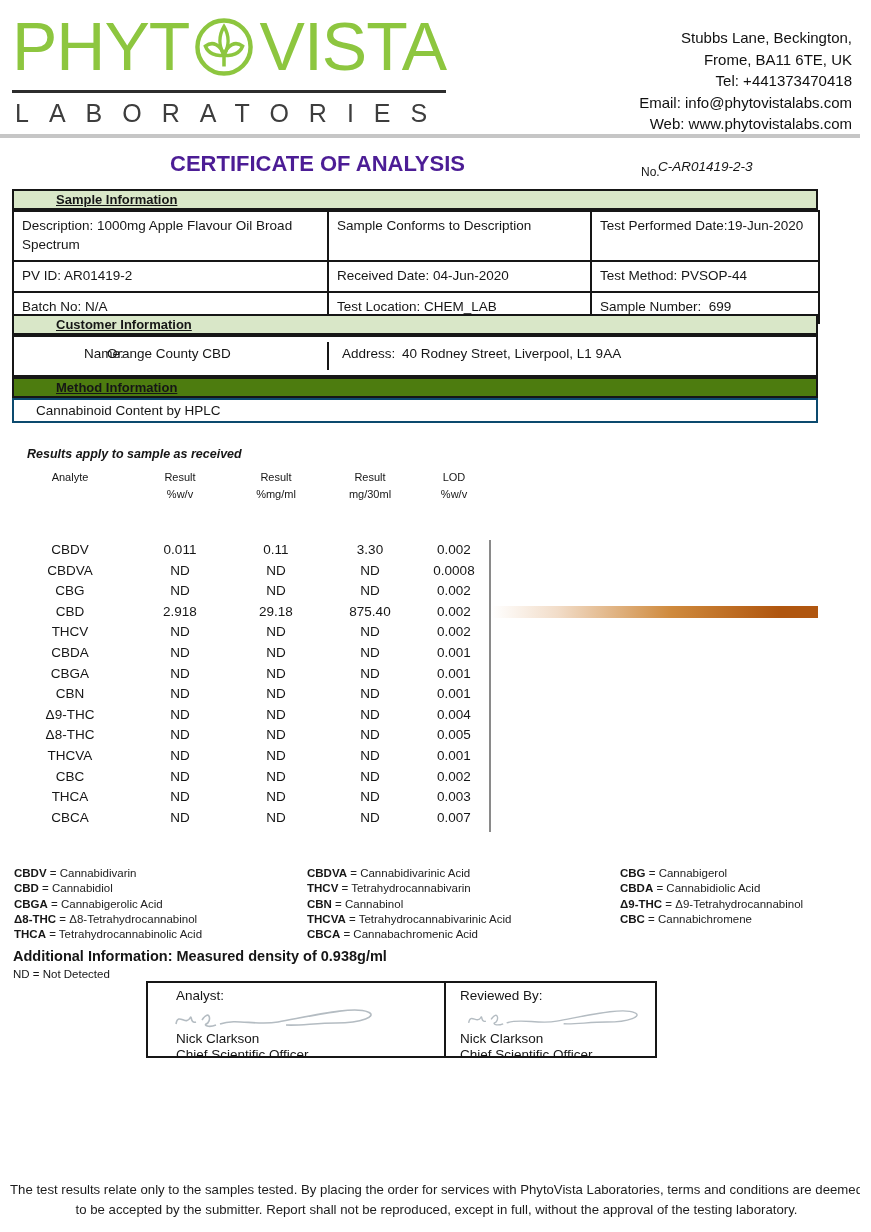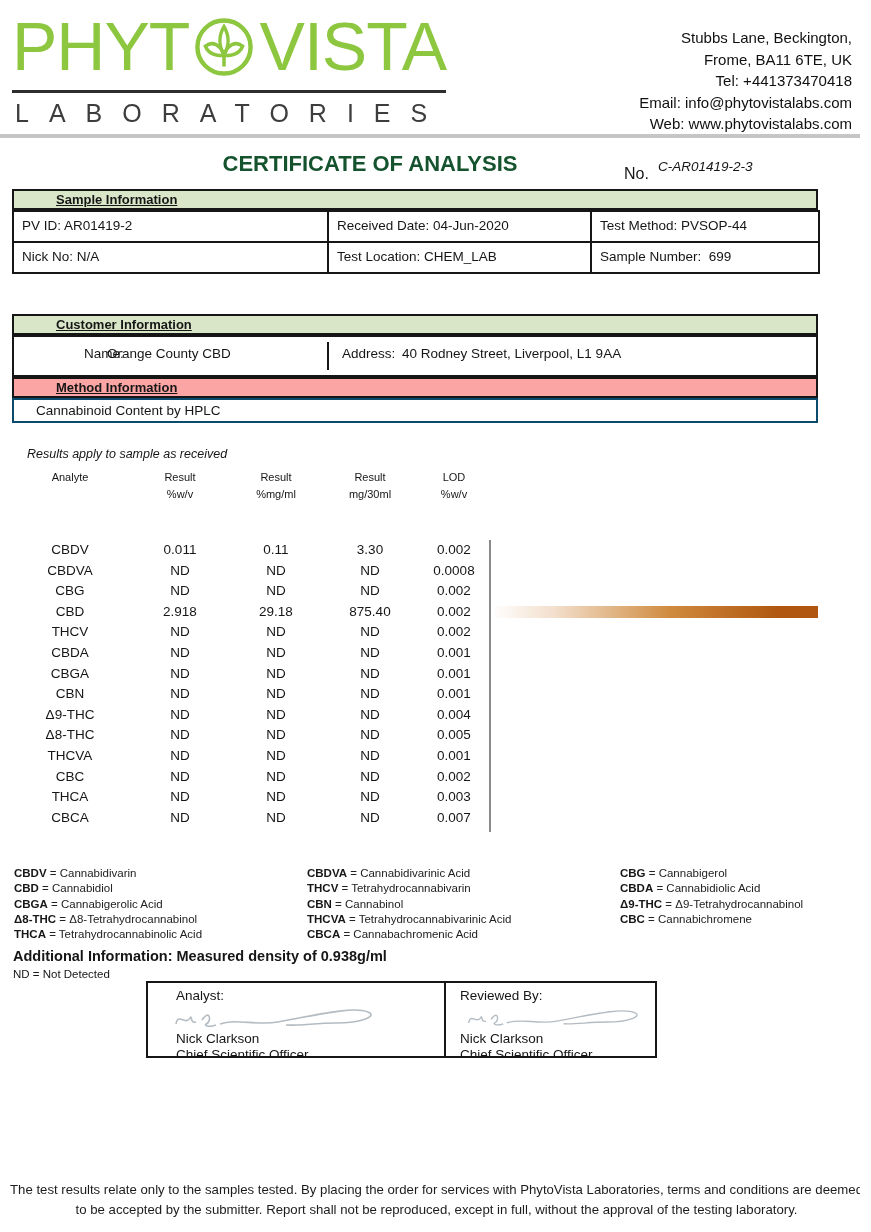--- a/index.html
+++ b/index.html
@@ -10,40 +10,40 @@
   
   .logo { position:absolute; left:12px; top:4px; width:434px; }
   .logo-word { display:flex; align-items:flex-start; justify-content:space-between;
     color:var(--brand,#8dc63f); font-size:68px; line-height:84px; font-weight:400; letter-spacing:-1px; }
   .logo-word svg { margin-top:12px; }
   .logo-rule { height:3px; background:#2d2d2d; margin:2px 0 6px 0; }
   .logo-sub { font-size:25px; letter-spacing:20px; color:#3d3d3d; white-space:nowrap; padding-left:3px; }
   .contact { position:absolute; right:8px; top:27px; text-align:right; font-size:15px; line-height:21.5px; color:#101010; }
   .top-divider { position:absolute; left:0; top:134px; width:871px; height:4px; background:#c6c6c6; }
   
-  .coa-title { position:absolute; left:170px; top:151px; width:400px; text-align:center;
-    font-size:22px; font-weight:700; color:#14532d; }
-  .no-label { position:absolute; left:624px; top:165px; font-size:16px; }
+  .coa-title { position:absolute; left:170px; top:151px; width:400px; text-align:left;
+    font-size:22px; font-weight:700; color:#4c1d95; }
+  .no-label { position:absolute; left:641px; top:165px; font-size:12px; }
   .no-value { position:absolute; left:658px; top:159px; font-size:13.5px;font-style:italic; }
   
   .section { position:absolute; left:12px; width:806px; }
   .sec-bar { box-sizing:border-box; border:2px solid #161616; background:#d9e7c8; height:21px;
     font-size:13px; font-weight:700; text-decoration:underline; padding:1px 0 0 42px; }
   
   .sample-table { width:806px; border-collapse:collapse; table-layout:fixed; }
   .sample-table td { border:2px solid #161616; font-size:13.5px; line-height:1.4;
     padding:5px 8px; vertical-align:top; white-space:pre-wrap; }
   
   .cust-row { box-sizing:border-box; position:relative; border:2px solid #161616; height:42px; font-size:13.5px; }
   .cust-row .vdiv { position:absolute; left:313px; top:5px; bottom:5px; width:2px; background:#161616; }
   .abs { position:absolute; }
   
   .method-row { box-sizing:border-box; border:2px solid #0c4a6e; height:25px; font-size:13.5px; padding:3px 0 0 22px; }
   
-  .profile-note { position:absolute; left:27px; top:447px; font-size:12.5px; font-weight:400; font-style:italic; }
+  .profile-note { position:absolute; left:27px; top:447px; font-size:12.5px; font-weight:700; font-style:italic; }
   .profile-title { position:absolute; left:100px; top:435px; width:512px; text-align:center; font-size:15.5px; font-weight:700; }
   .res-hdr, .res-row { display:grid; grid-template-columns:120px 100px 92px 96px 72px; }
   .results-header { position:absolute; left:10px; top:469px; width:480px; }
   .hdr-cell { text-align:center; font-size:11px; line-height:17px; }
   .results-rows { position:absolute; left:10px; top:540px; width:480px; }
   .res-cell { text-align:center; font-size:13.5px; height:20.6px; line-height:20.6px; }
   .res-vline { position:absolute; left:489px; top:540px; width:2px; height:292px; background:#8a8a8a; }
   .cbd-bar { position:absolute; left:492px; top:606px; width:326px; height:12px; }
   
   .abbr-col { position:absolute; top:866px; font-size:11.5px; line-height:15.3px; color:#222; }
@@ -97,46 +97,51 @@
   <div class="section" style="top:189px;">
     <div class="sec-bar" style="background: rgb(217, 231, 200);">Sample Information</div>
     <table class="sample-table">
       <colgroup>
           <col style="width:315px">
           <col style="width:263px">
           <col style="width:228px">
         </colgroup>
       <tbody>
           <tr>
+            <td>Description: 1000mg Apple Flavour Oil Broad Spectrum</td>
+            <td>Sample Conforms to Description</td>
+            <td>Test Performed Date:19-Jun-2020</td>
+          </tr>
+          <tr>
             <td>PV ID: AR01419-2</td>
             <td>Received Date: 04-Jun-2020</td>
             <td>Test Method: PVSOP-44</td>
           </tr>
           <tr>
-            <td>Nick No: N/A</td>
+            <td>Batch No: N/A</td>
             <td>Test Location: CHEM_LAB</td>
             <td>Sample Number:  699</td>
           </tr>
         </tbody>
     </table>
   </div>
 
   <div class="section" style="top:314px;">
     <div class="sec-bar" style="background: rgb(217, 231, 200);">Customer Information</div>
     <div class="cust-row">
       <span class="abs" style="left:30px; top:9px;margin-left:40px;">Name:</span>
       <span class="abs" style="left:93px; top:9px;">Orange County CBD</span>
       <span class="vdiv"></span>
       <span class="abs" style="left:328px; top:9px;">Address:</span>
       <span class="abs" style="left:388px; top:9px;">40 Rodney Street, Liverpool, L1 9AA</span>
     </div>
   </div>
 
   <div class="section" style="top:377px;">
-    <div class="sec-bar" style="background: #fca5a5;">Method Information</div>
+    <div class="sec-bar" style="background: #4d7c0f;">Method Information</div>
     <div class="method-row">Cannabinoid Content by HPLC</div>
   </div>
 
   <div class="profile-note">Results apply to sample as received</div>
 
   <div class="results-header res-hdr">
       <div class="hdr-cell">
         <div>Analyte</div>
         <div></div>
       </div>

